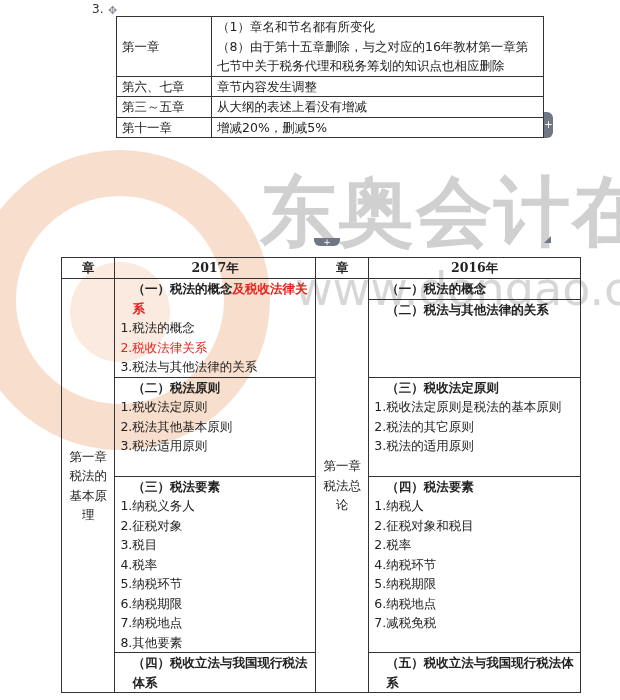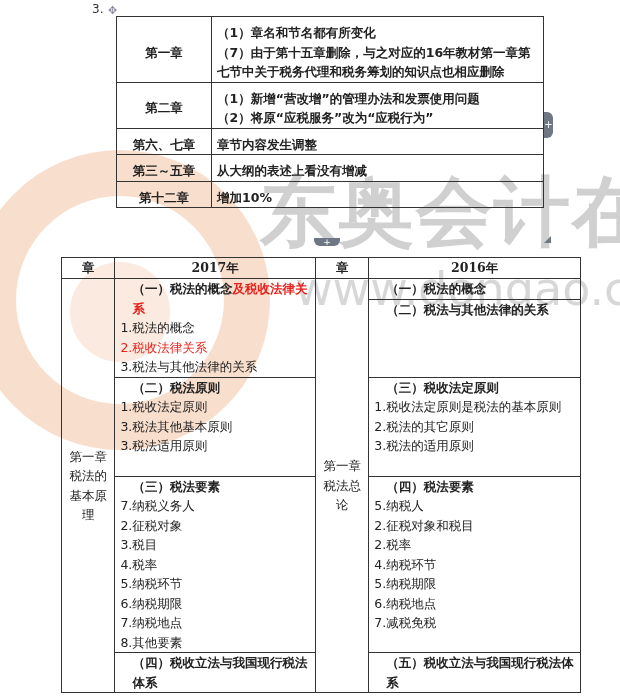--- a/index.html
+++ b/index.html
@@ -10,22 +10,22 @@
        border:46px solid rgba(234,160,110,0.35);box-sizing:border-box;}
   .wm-circle-inner{left:70px;top:262px;width:100px;height:100px;border-radius:50%;
        background:rgba(234,160,110,0.22);}
   .wm-text{left:260px;top:162px;font-size:76px;font-weight:bold;color:rgba(150,150,150,0.45);letter-spacing:2px;white-space:nowrap;}
   .wm-url{left:295px;top:262px;font-size:46px;color:rgba(150,150,150,0.38);white-space:nowrap;font-family:"DejaVu Sans",sans-serif;}
   .label3{position:absolute;left:92px;top:2px;font-size:12px;color:#333;}
   .move-handle{position:absolute;left:108px;top:6px;width:10px;height:10px;color:#889;font-size:11px;line-height:10px;}
   table{border-collapse:collapse;position:absolute;}
   td{border:1px solid #333;padding:0 5px;vertical-align:top;line-height:19.5px;}
   #t1{left:116px;top:16px;width:428px;}
-  #t1 td.ch{text-align:center;vertical-align:middle;width:84px;}
-  #t1 td{padding-top:6px;padding-bottom:0;font-weight:bold;}
+  #t1 td.ch{vertical-align:middle;width:84px;}
+  #t1 td{padding-top:0;padding-bottom:0;}
   #t2{left:61px;top:257px;width:520px;}
   #t2 th{border:1px solid #333;font-weight:bold;font-family:"DejaVu Serif",serif;font-size:12.5px;height:20px;padding:0;}
   #t2 td.ch{text-align:center;vertical-align:middle;}
   .red{color:#e8231f;}
   .ind{padding-left:12px;display:block;font-weight:bold;}
   .blk{display:block;}
   .handle-right{position:absolute;left:544px;top:112px;width:9px;height:26px;background:#6f7785;border-radius:0 6px 6px 0;color:#fff;font-size:10px;text-align:center;line-height:26px;}
   .handle-bottom{position:absolute;left:314px;top:238px;width:26px;height:8px;background:#6f7785;border-radius:0 0 6px 6px;color:#fff;font-size:9px;text-align:center;line-height:8px;}
   .resize-corner{position:absolute;left:544px;top:236px;width:0;height:0;border-left:7px solid transparent;border-bottom:7px solid #6f7785;}
 </style>
@@ -39,41 +39,34 @@
 
 <span class="label3">3.</span>
 <span class="move-handle">✥</span>
 
 <table id="t1">
   <tbody>
     <tr>
       <td class="ch">第一章</td>
       <td>
         <span class="blk">（1）章名和节名都有所变化</span>
-        <span class="blk">（7）由于第十五章删除，与之对应的16年教材第一章第七节中关于税务代理和税务筹划的知识点也相应删除</span>
-      </td>
-    </tr>
-    <tr>
-      <td class="ch">第二章</td>
-      <td>
-        <span class="blk">（1）新增“营改增”的管理办法和发票使用问题</span>
-        <span class="blk">（2）将原“应税服务”改为“应税行为”</span>
+        <span class="blk">（8）由于第十五章删除，与之对应的16年教材第一章第七节中关于税务代理和税务筹划的知识点也相应删除</span>
       </td>
     </tr>
     <tr>
       <td class="ch">第六、七章</td>
       <td>章节内容发生调整</td>
     </tr>
     <tr>
       <td class="ch">第三～五章</td>
       <td>从大纲的表述上看没有增减</td>
     </tr>
     <tr>
-      <td class="ch">第十二章</td>
-      <td>增加10%</td>
+      <td class="ch">第十一章</td>
+      <td>增减20%，删减5%</td>
     </tr>
   </tbody>
 </table>
 
 <div class="handle-right"><span>+</span></div>
 <div class="handle-bottom"><span>+</span></div>
 <div class="resize-corner"></div>
 
 <table id="t2">
   <colgroup>
@@ -107,45 +100,45 @@
     </tr>
     <tr>
       <td>
           <span class="ind">（二）税法与其他法律的关系</span>
         </td>
     </tr>
     <tr>
       <td style="height:98px">
         <span class="ind">（二）税法原则</span>
         <span class="blk">1.税收法定原则</span>
-        <span class="blk">3.税法其他基本原则</span>
+        <span class="blk">2.税法其他基本原则</span>
         <span class="blk">3.税法适用原则</span>
       </td>
       <td>
         <span class="ind">（三）税收法定原则</span>
         <span class="blk">1.税收法定原则是税法的基本原则</span>
         <span class="blk">2.税法的其它原则</span>
         <span class="blk">3.税法的适用原则</span>
       </td>
     </tr>
     <tr>
       <td style="height:174px">
         <span class="ind">（三）税法要素</span>
-        <span class="blk">7.纳税义务人</span>
+        <span class="blk">1.纳税义务人</span>
         <span class="blk">2.征税对象</span>
         <span class="blk">3.税目</span>
         <span class="blk">4.税率</span>
         <span class="blk">5.纳税环节</span>
         <span class="blk">6.纳税期限</span>
         <span class="blk">7.纳税地点</span>
         <span class="blk">8.其他要素</span>
       </td>
       <td>
         <span class="ind">（四）税法要素</span>
-        <span class="blk">5.纳税人</span>
+        <span class="blk">1.纳税人</span>
         <span class="blk">2.征税对象和税目</span>
         <span class="blk">2.税率</span>
         <span class="blk">4.纳税环节</span>
         <span class="blk">5.纳税期限</span>
         <span class="blk">6.纳税地点</span>
         <span class="blk">7.减税免税</span>
       </td>
     </tr>
     <tr>
       <td style="height:38px">

